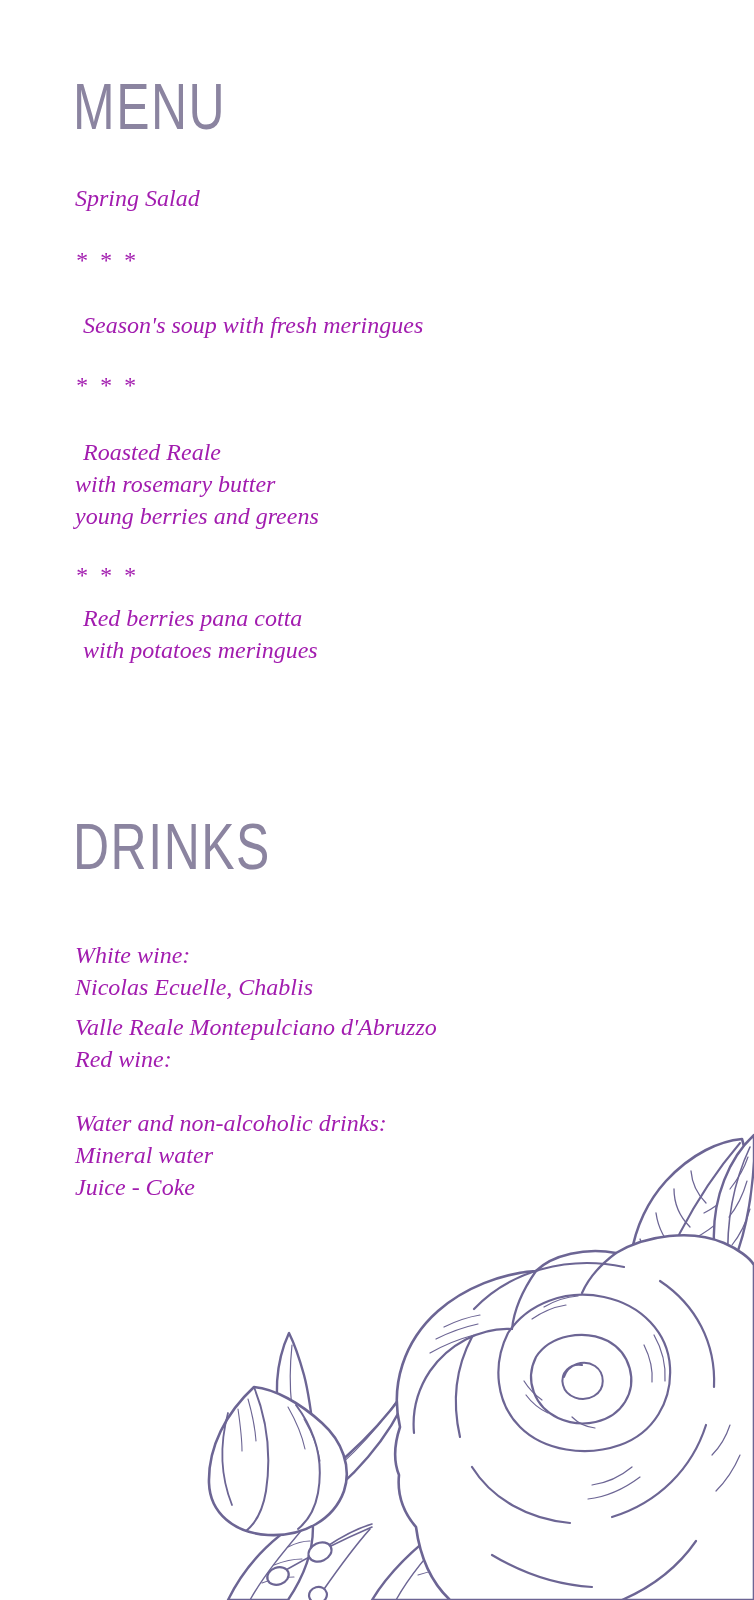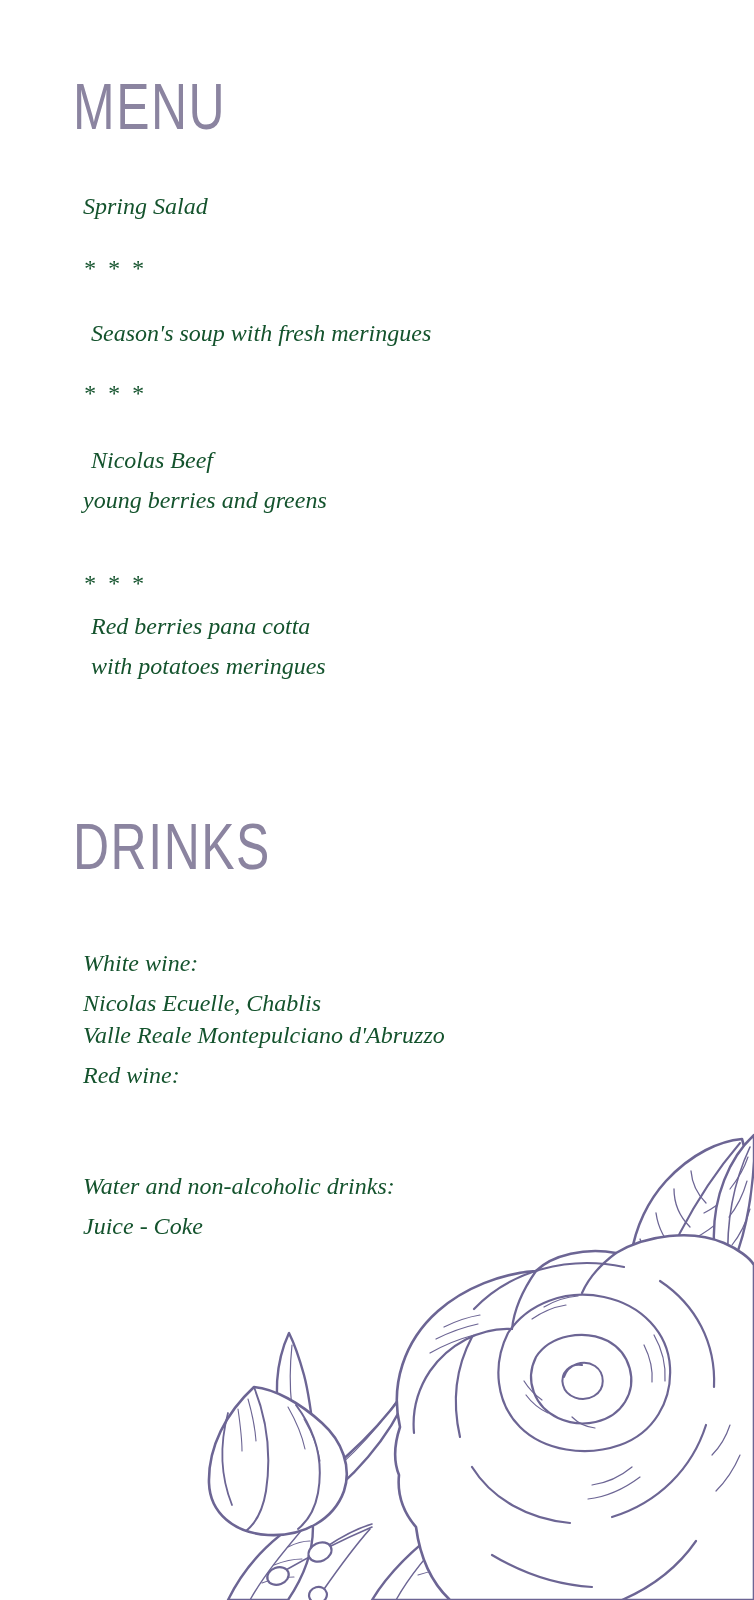--- a/index.html
+++ b/index.html
@@ -27,25 +27,25 @@
     transform-origin: left top;
     white-space: pre;
   }
 
   .block {
     position: absolute;
     left: 75px;
   }
 
   .line {
-    margin: 8px;
+    margin: 0;
     font-style: italic;
     font-size: 24px;
     line-height: 32px;
-    color: #14532d;
+    color: #a21caf;
     white-space: pre;
   }
 
   .indent { padding-left: 8px; }
 
   .sep .line { letter-spacing: 3px; }
 
   .flower {
     position: absolute;
     right: 0;
@@ -72,21 +72,22 @@
 
   <div class="block" style="top:309px">
     <p class="line indent">Season's soup with fresh meringues</p>
   </div>
 
   <div class="block sep" style="top:369px">
     <p class="line">* * *</p>
   </div>
 
   <div class="block" style="top:436px">
-    <p class="line indent">Nicolas Beef</p>
+    <p class="line indent">Roasted Reale</p>
+    <p class="line">with rosemary butter</p>
     <p class="line">young berries and greens</p>
   </div>
 
   <div class="block sep" style="top:559px">
     <p class="line">* * *</p>
   </div>
 
   <div class="block" style="top:602px">
     <p class="line indent">Red berries pana cotta</p>
     <p class="line indent">with potatoes meringues</p>
@@ -97,22 +98,23 @@
   <div class="block" style="top:939px">
     <p class="line">White wine:</p>
     <p class="line">Nicolas Ecuelle, Chablis</p>
   </div>
 
   <div class="block" style="top:1011px">
     <p class="line">Valle Reale Montepulciano d'Abruzzo</p>
     <p class="line">Red wine:</p>
   </div>
 
-  <div class="block" style="top:1162px">
+  <div class="block" style="top:1107px">
     <p class="line">Water and non-alcoholic drinks:</p>
+    <p class="line">Mineral water</p>
     <p class="line">Juice - Coke</p>
   </div>
 
   <svg class="flower" viewBox="0 0 562 505" aria-hidden="true">
     <g stroke="#6c6594" fill="none" stroke-linecap="round" stroke-linejoin="round">
 
       <g>
         <path fill="#ffffff" stroke-width="2.6" d="M446 236 C 428 192, 436 128, 474 86 C 500 58, 528 46, 550 44 C 558 68, 558 122, 538 164 C 517 206, 482 230, 446 236 Z"></path>
         <path stroke-width="2" d="M450 230 C 468 172, 500 104, 548 48"></path>
         <g stroke-width="1.3">

